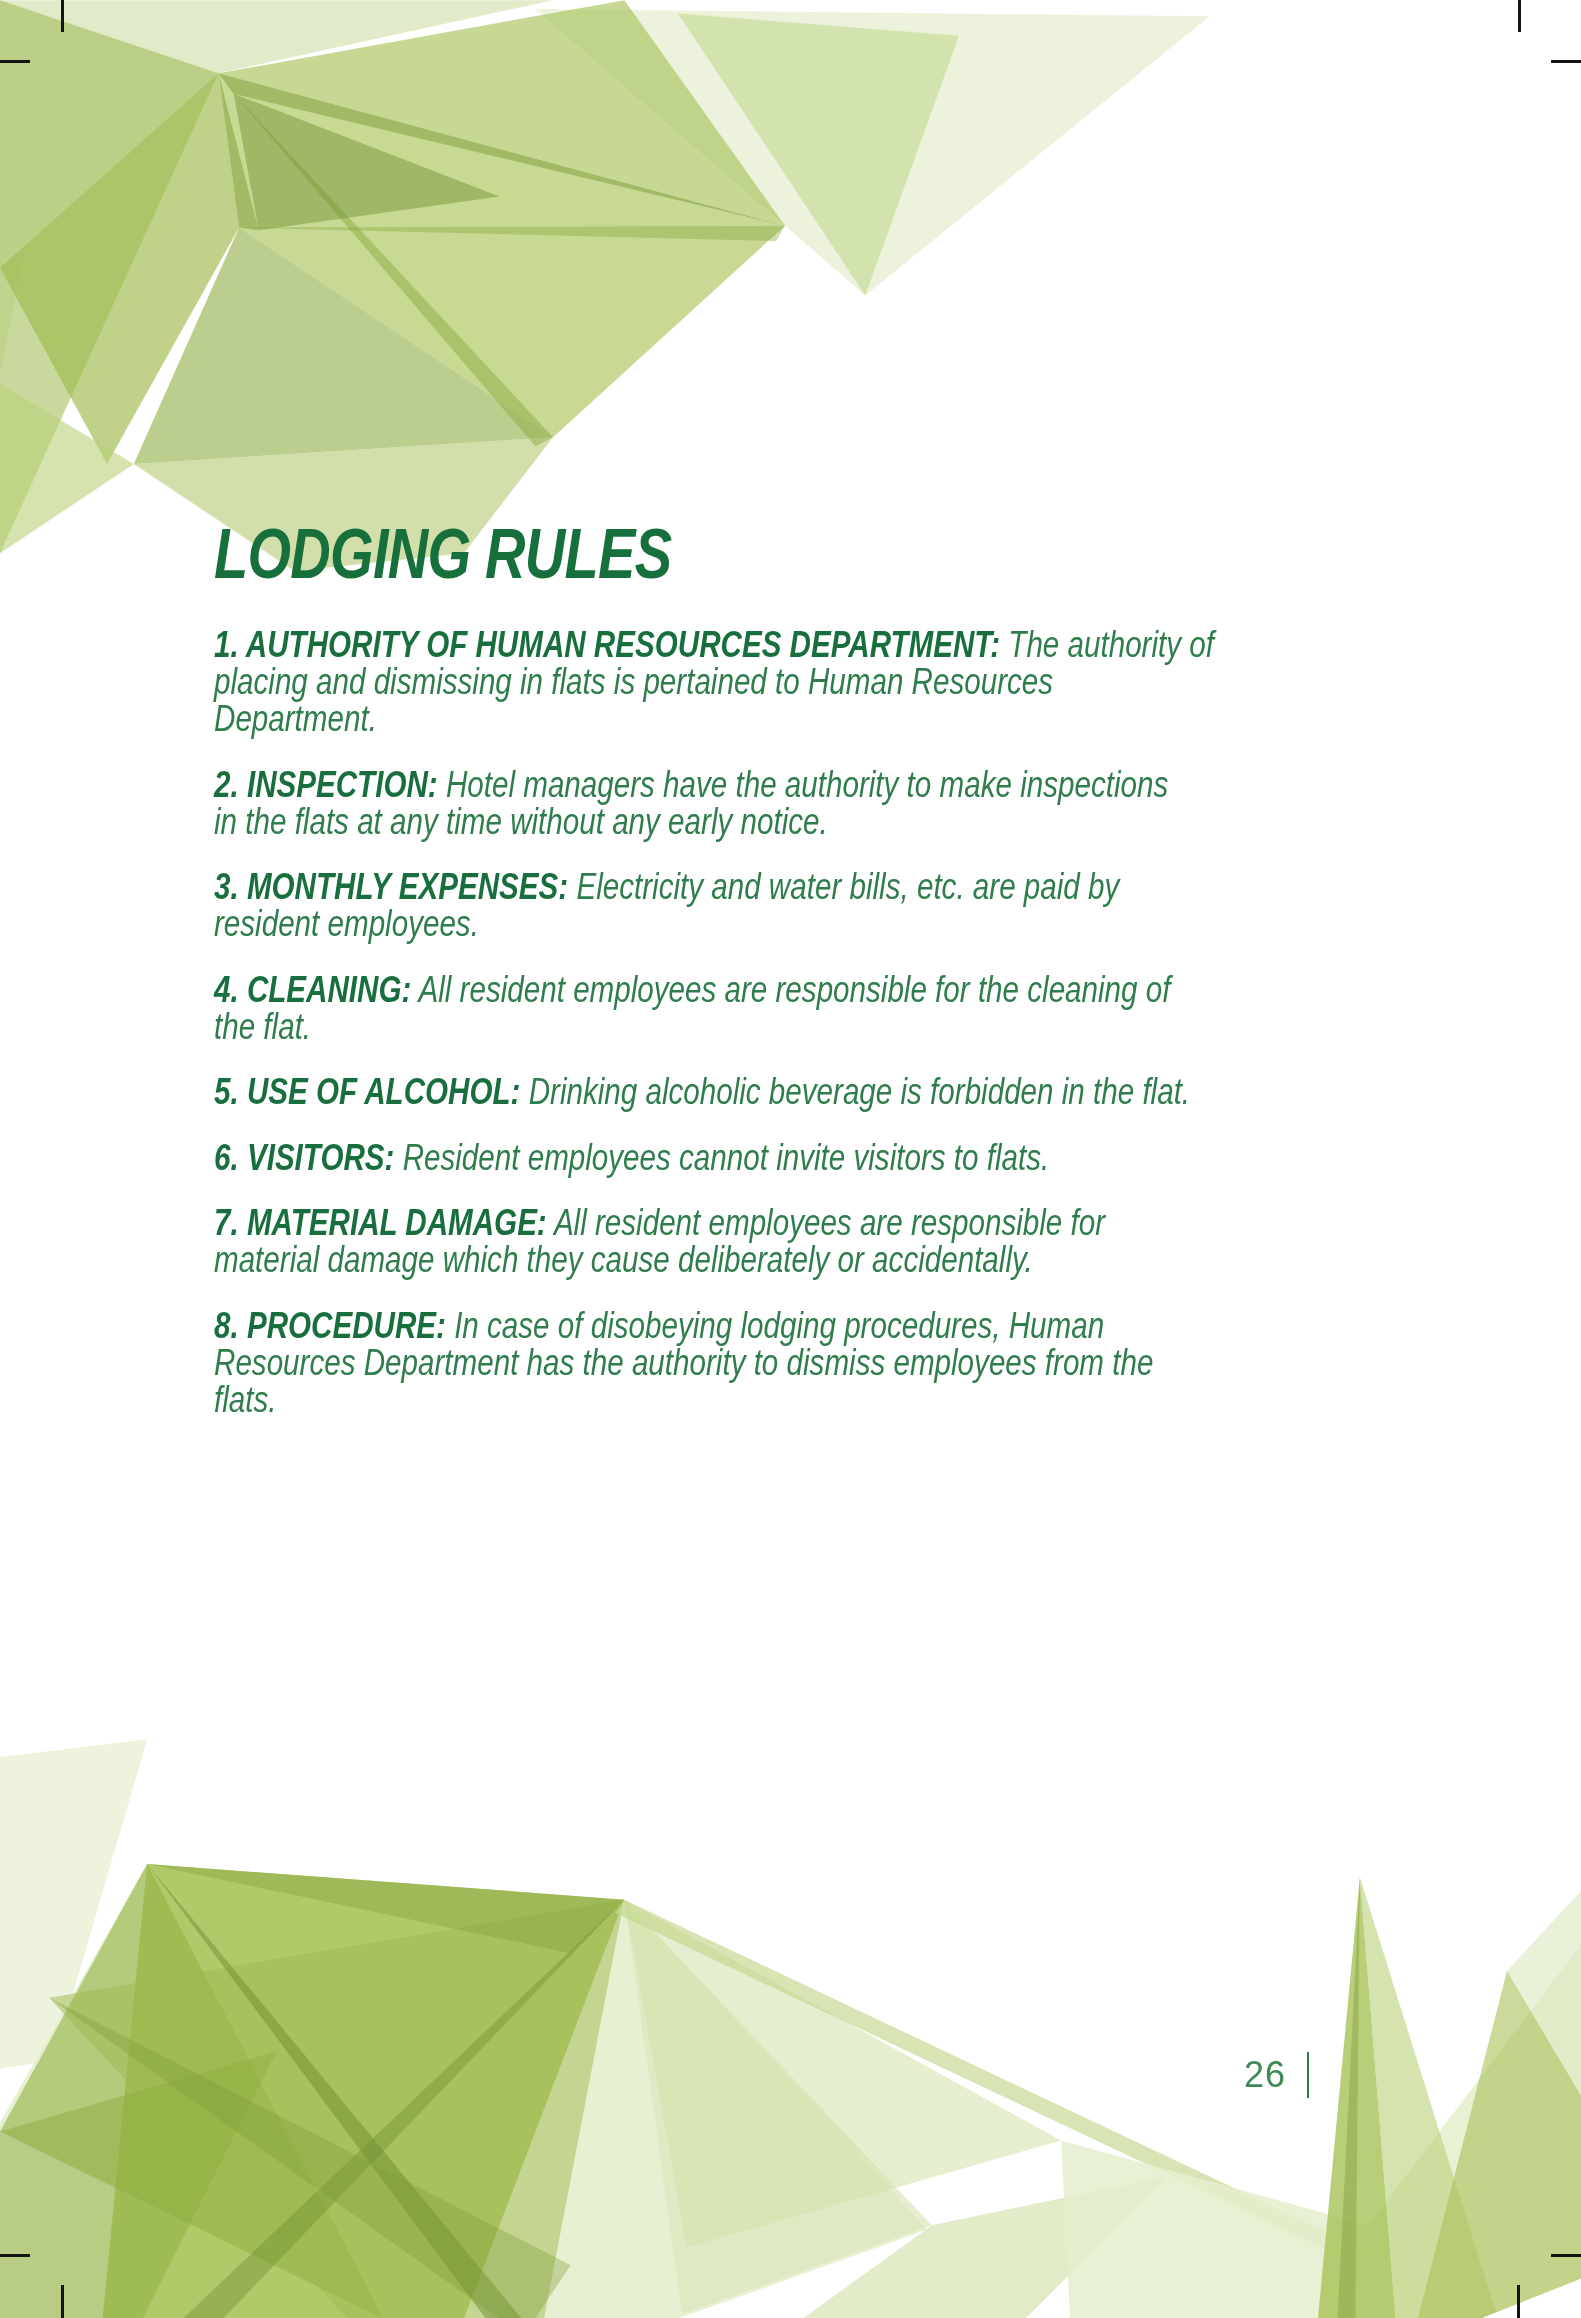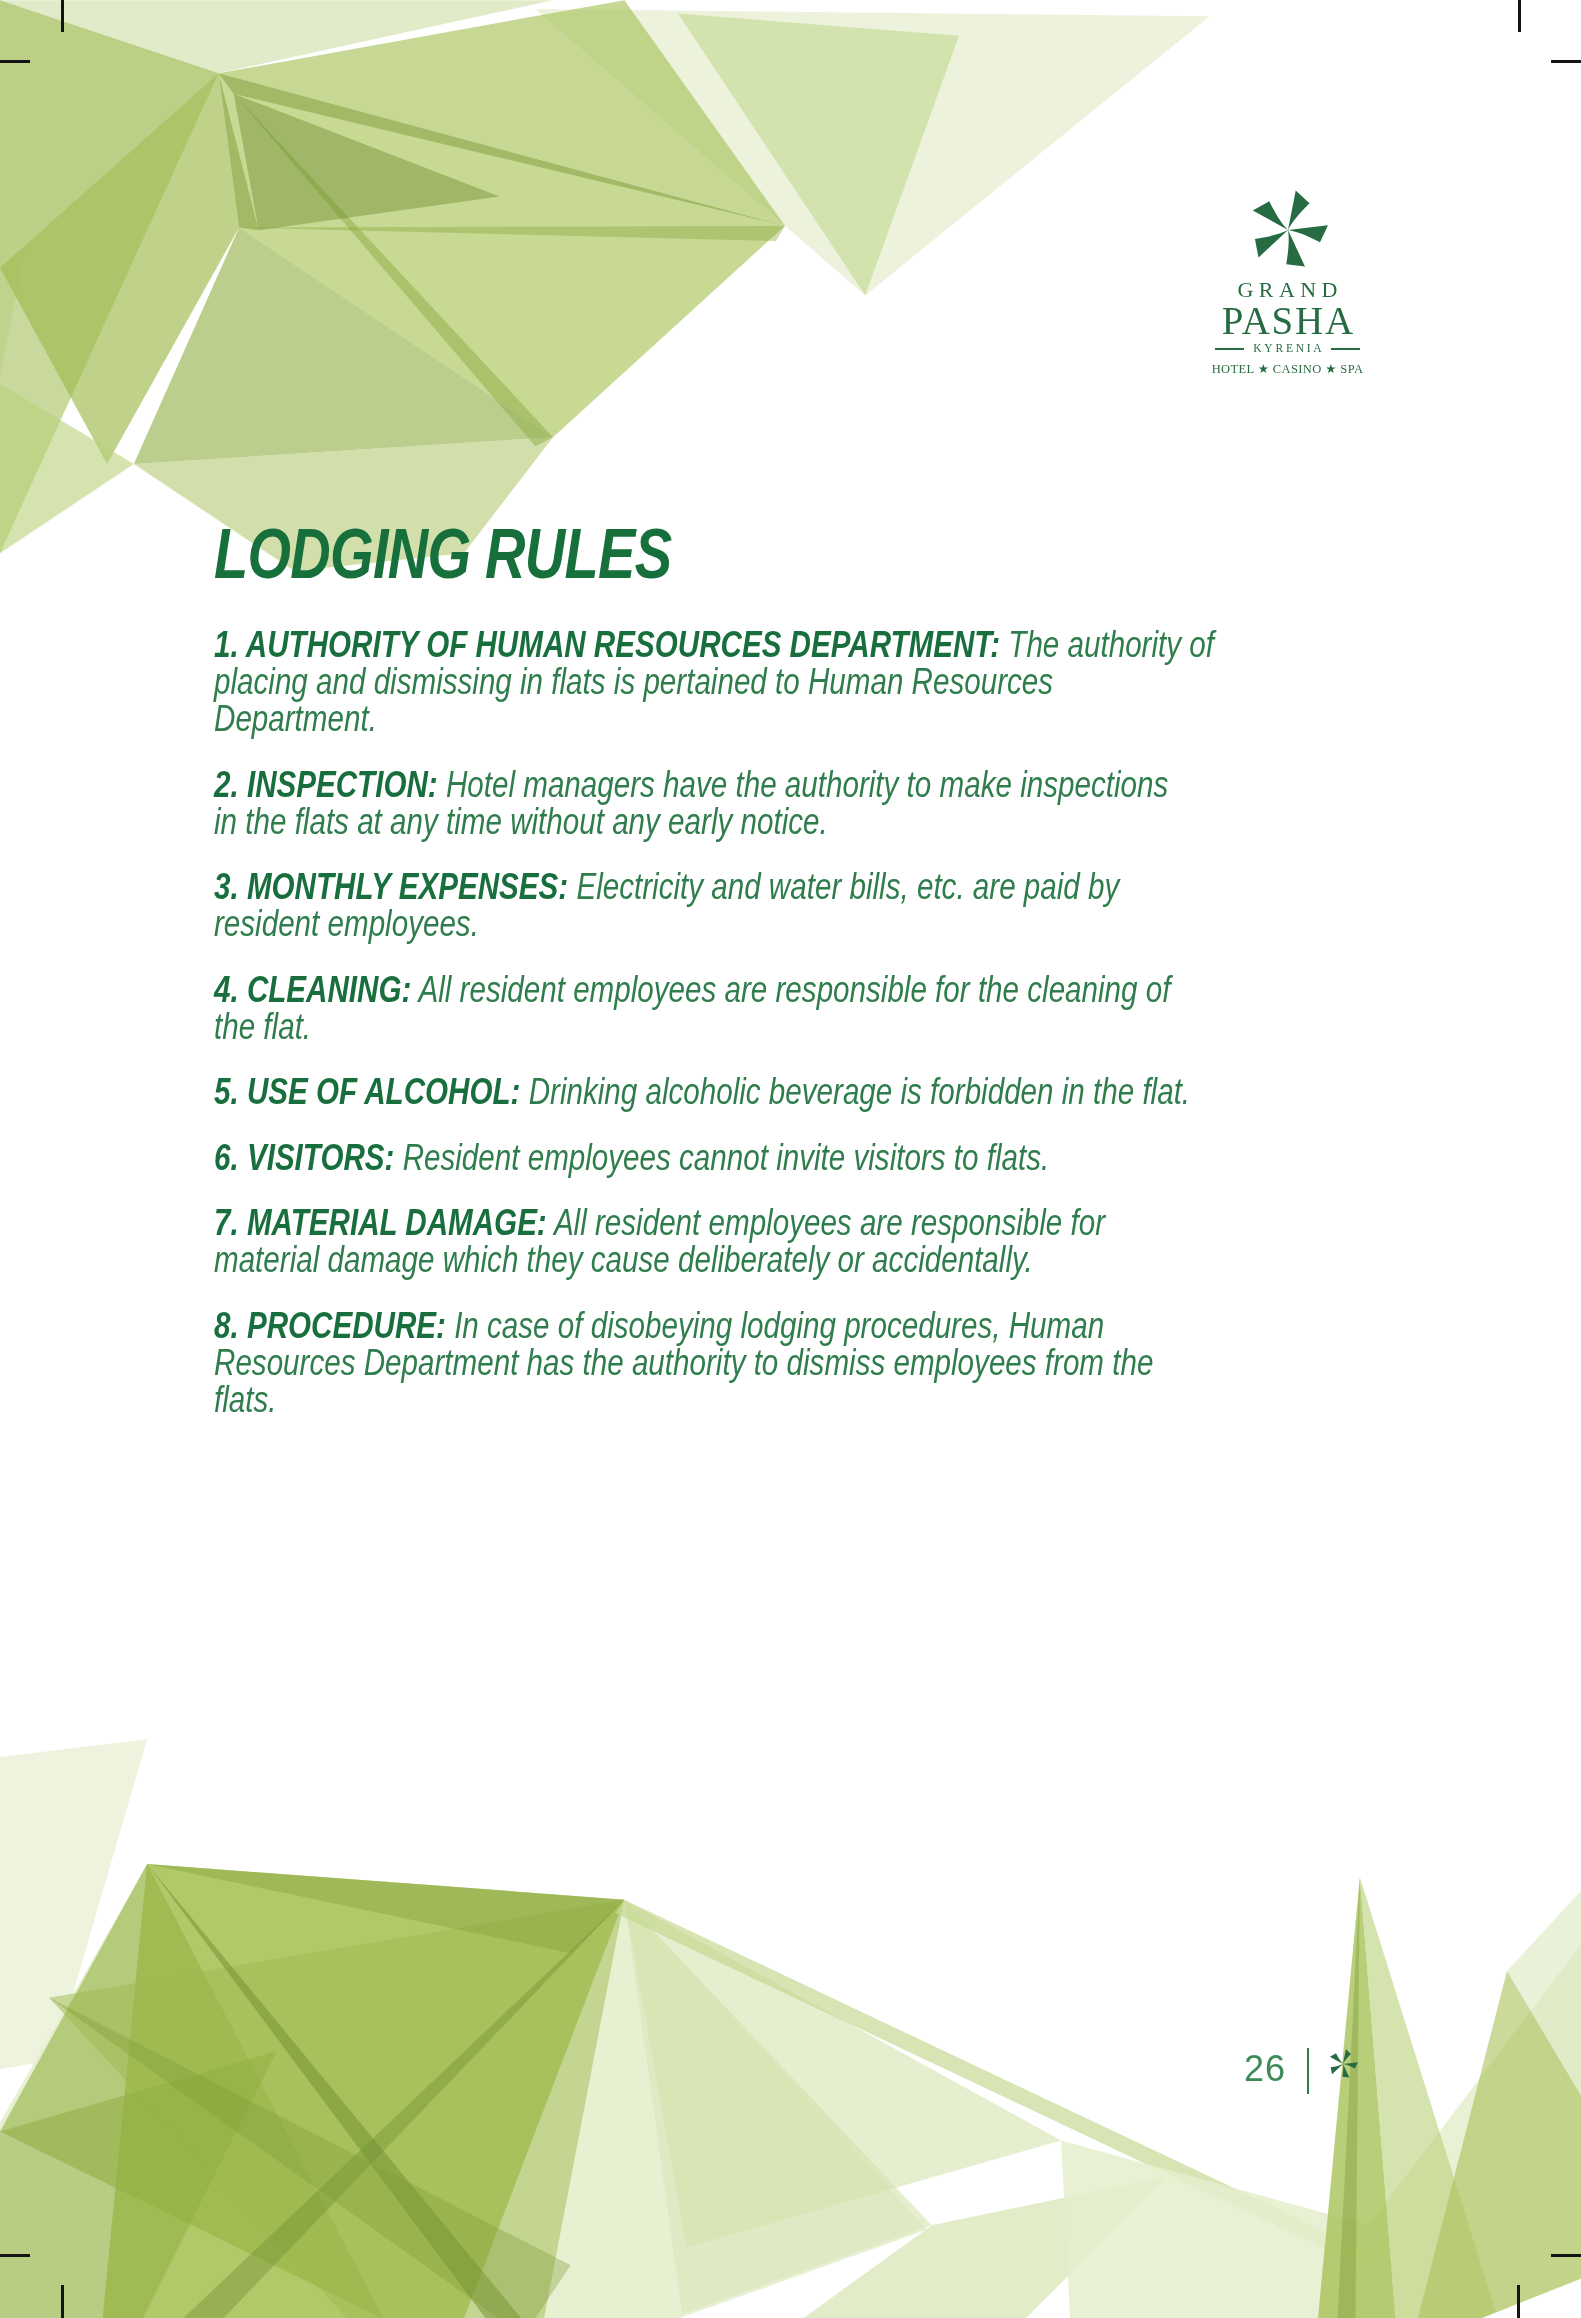--- a/index.html
+++ b/index.html
@@ -24,21 +24,21 @@
   
   .content{position:absolute;left:214px;top:510px;width:1516px;z-index:2;
            transform:scaleX(0.8);transform-origin:0 0;font-style:italic;}
   .content h1{margin:0 0 34px 0;font-size:70px;line-height:75px;padding-top:7.1px;
               font-weight:bold;color:#17703c;letter-spacing:-0.9px;}
   .rule{margin:0 0 28.5px 0;font-size:37px;line-height:37px;color:#2f7d4c;
         white-space:pre-line;font-weight:normal;}
   .rule b{color:#186f3d;font-weight:bold;}
   
   .footer{position:absolute;left:1244px;top:2048px;height:54px;display:flex;
-          z-index:3;}
+          align-items:center;z-index:3;}
   .footer-number{font-size:36px;color:#3f8a57;font-style:normal;letter-spacing:0.9px;}
   .footer-divider{width:1.8px;height:46px;background:#2f7d4c;margin:0 18px 0 21.4px;}
   .footer-star{width:32px;height:32px;}
 </style>
 </head>
 <body>
 
 <div class="page">
 
   <svg class="deco deco-top" width="1231" height="589" viewBox="0 0 1380 660">
@@ -86,39 +86,20 @@
 
   <div class="mark" style="left:61px;top:0;width:2.7px;height:32px"></div>
   <div class="mark" style="left:0;top:60px;width:30px;height:2.7px"></div>
   <div class="mark" style="left:1518px;top:0;width:2.7px;height:32px"></div>
   <div class="mark" style="left:1551px;top:60px;width:30px;height:2.7px"></div>
   <div class="mark" style="left:0;top:2254px;width:30px;height:2.7px"></div>
   <div class="mark" style="left:61px;top:2285px;width:2.7px;height:34px"></div>
   <div class="mark" style="left:1551px;top:2254px;width:30px;height:2.7px"></div>
   <div class="mark" style="left:1517px;top:2285px;width:2.7px;height:34px"></div>
 
-  <div class="logo">
-    <svg class="logo-star" viewBox="-50 -50 100 100">
-      <g id="pinwheel" fill="#276b42">
-        <path d="M0 0 L9 -46 L25 -31 C14 -20 5 -10 0 0 Z"></path>
-        <path d="M0 0 L9 -46 L25 -31 C14 -20 5 -10 0 0 Z" transform="rotate(72)"></path>
-        <path d="M0 0 L9 -46 L25 -31 C14 -20 5 -10 0 0 Z" transform="rotate(144)"></path>
-        <path d="M0 0 L9 -46 L25 -31 C14 -20 5 -10 0 0 Z" transform="rotate(216)"></path>
-        <path d="M0 0 L9 -46 L25 -31 C14 -20 5 -10 0 0 Z" transform="rotate(288)"></path>
-      </g>
-    </svg>
-    <div class="logo-grand">GRAND</div>
-    <div class="logo-pasha">PASHA</div>
-    <div class="logo-kyrenia-row">
-      <span class="logo-rule"></span>
-      <span class="logo-kyrenia">KYRENIA</span>
-      <span class="logo-rule"></span>
-    </div>
-    <div class="logo-tagline">HOTEL ★ CASINO ★ SPA</div>
-  </div>
 
   <div class="content">
     <h1>LODGING RULES</h1>
     <div class="rules">
         <p class="rule"><b class="rule-label">1. AUTHORITY OF HUMAN RESOURCES DEPARTMENT:</b> <span class="rule-text">The authority of
 placing and dismissing in flats is pertained to Human Resources
 Department.</span></p>
         <p class="rule"><b class="rule-label">2. INSPECTION:</b> <span class="rule-text">Hotel managers have the authority to make inspections
 in the flats at any time without any early notice.</span></p>
         <p class="rule"><b class="rule-label">3. MONTHLY EXPENSES:</b> <span class="rule-text">Electricity and water bills, etc. are paid by

